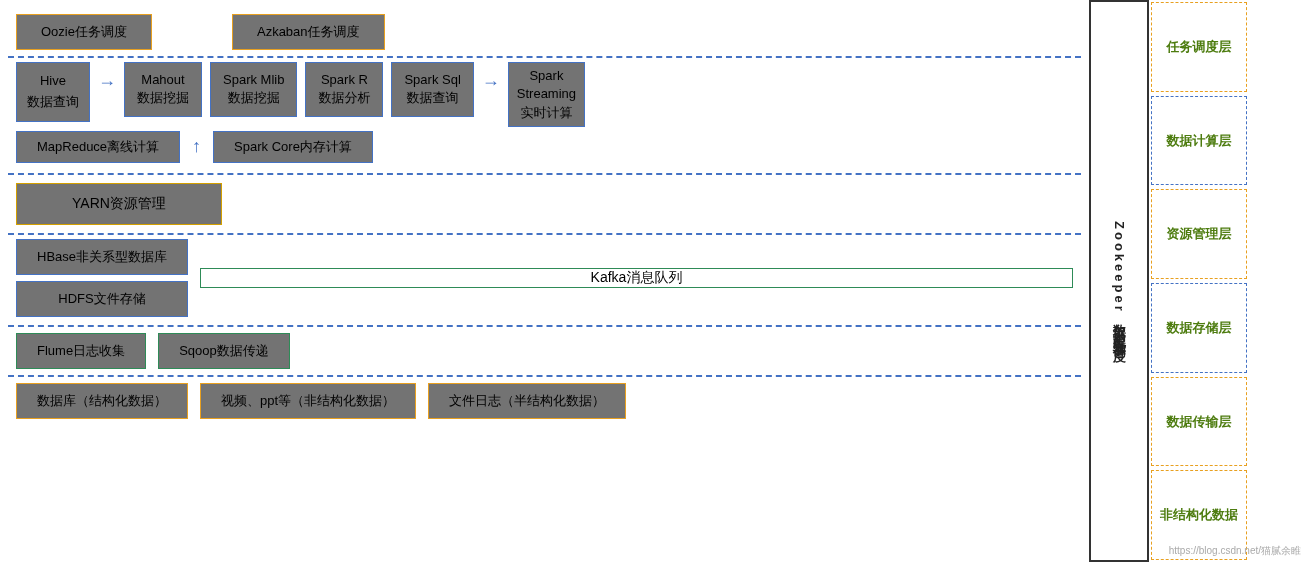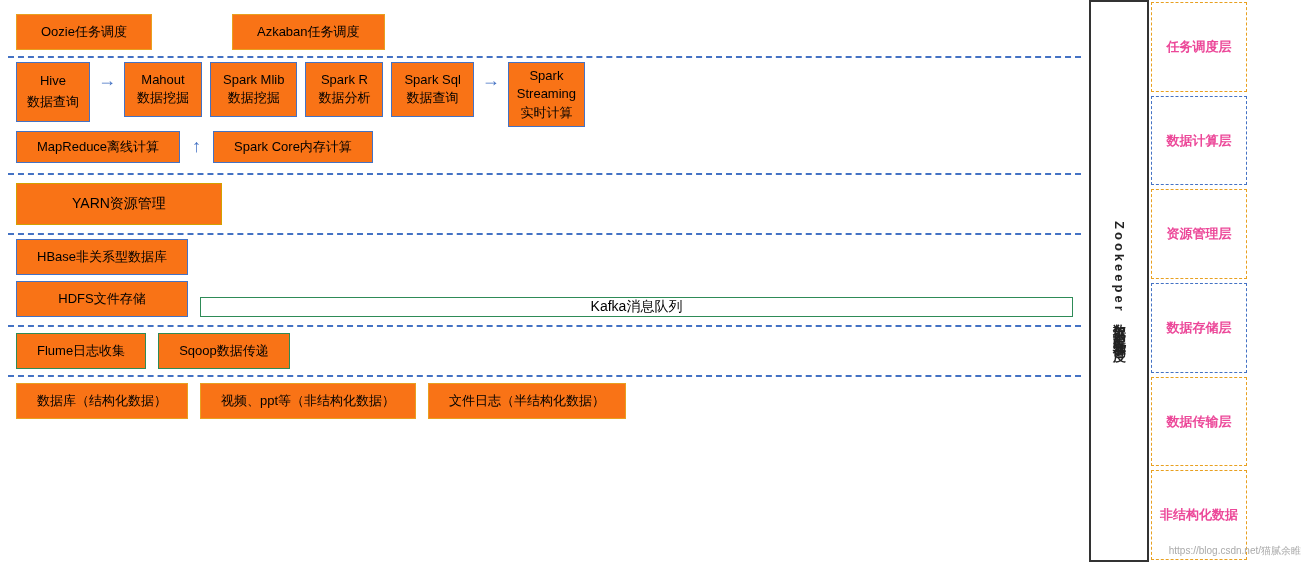--- a/index.html
+++ b/index.html
@@ -53,39 +53,39 @@
       display: flex;
       flex-direction: column;
     }
 
     .layer-label {
       display: flex;
       align-items: center;
       justify-content: center;
       font-size: 13px;
       font-weight: bold;
-      color: #ec4899;
+      color: #4d7c0f;
       text-align: center;
       flex: 1;
       border: 1.5px dashed #e8a020;
       margin: 2px;
       padding: 4px;
     }
 
     .layer-label.blue {
       border-color: #4472c4;
     }
 
     
     .box {
       border: 1.5px solid;
       padding: 4px 8px;
       font-size: 13px;
       text-align: center;
-      background: #f97316;
+      background: #737373;
       white-space: nowrap;
       line-height: 1.4;
     }
 
     .box-orange { border-color: #e8a020; border-style: solid; }
     .box-blue { border-color: #4472c4; border-style: solid; }
     .box-green { border-color: #2e8b57; border-style: solid; }
     .box-gold { border-color: #d4a000; border-style: solid; }
 
     
@@ -222,21 +222,21 @@
         <div class="box box-blue" style="padding:6px 20px;">Spark Core内存计算</div>
         <div style="flex:1;"></div>
       </div>
     </div>
 
     <div class="resource-row">
       <div class="box box-gold" style="padding:10px 55px; font-size:14px;">YARN资源管理</div>
     </div>
 
     <div class="storage-section">
-      <div style="display:flex; gap:12px; margin-bottom:4px; align-items:flex-end;">
+      <div style="display:flex; gap:12px; margin-bottom:4px; align-items:center;">
 
         <div style="display:flex; flex-direction:column; gap:6px; flex: 0 0 auto;">
           <div class="box box-blue" style="padding:8px 20px;">HBase非关系型数据库</div>
           <div class="box box-blue" style="padding:8px 20px;">HDFS文件存储</div>
         </div>
 
         <div style="flex:1; display:flex; align-items:center; justify-content:center;">
           <div class="kafka-area">
             <span style="font-size:14px;">Kafka消息队列</span>
           </div>

